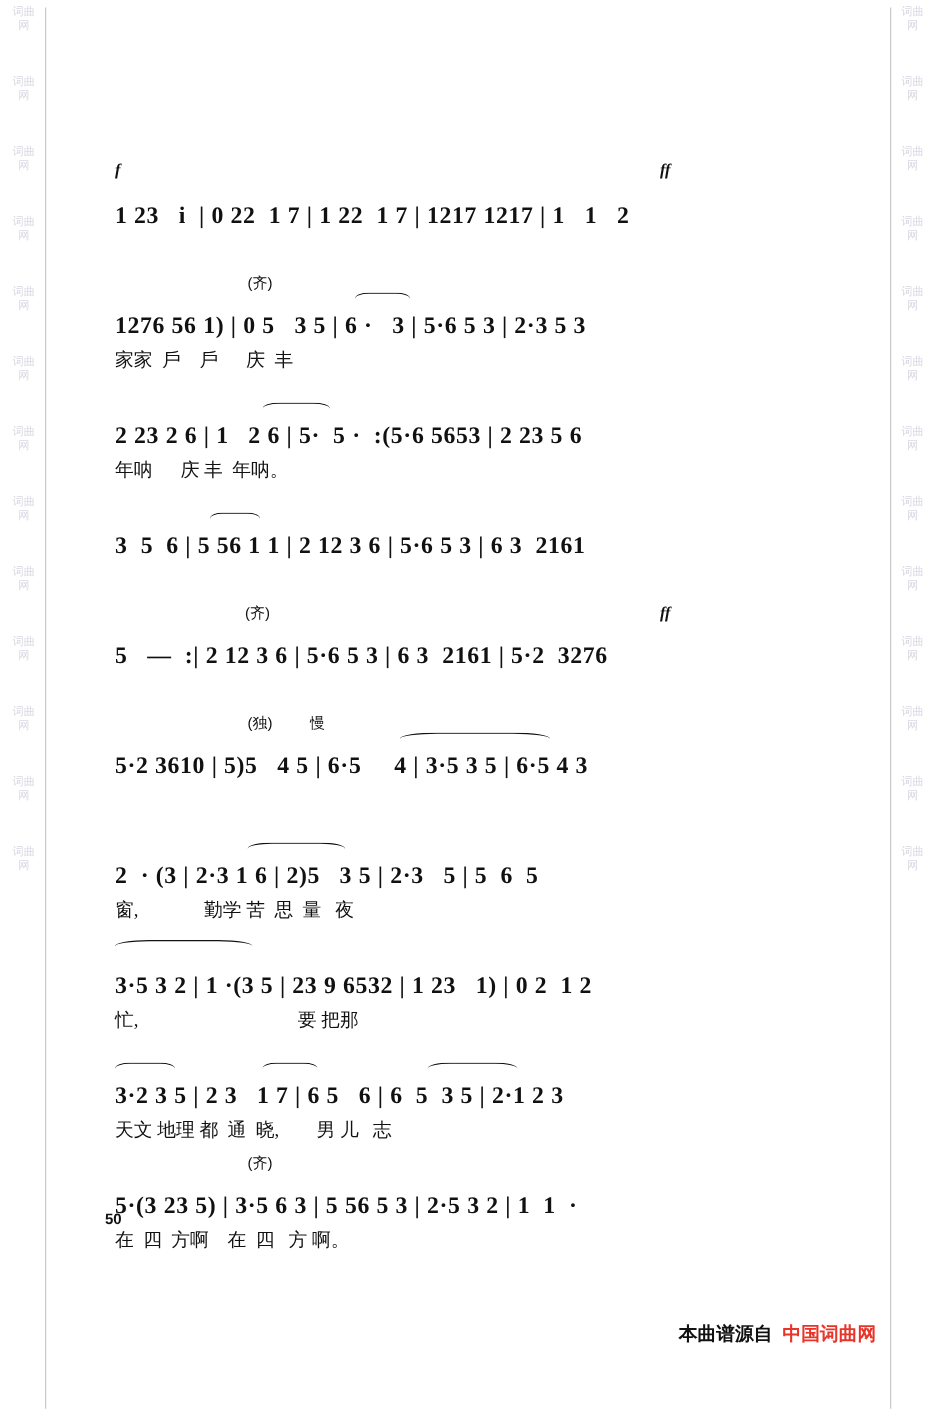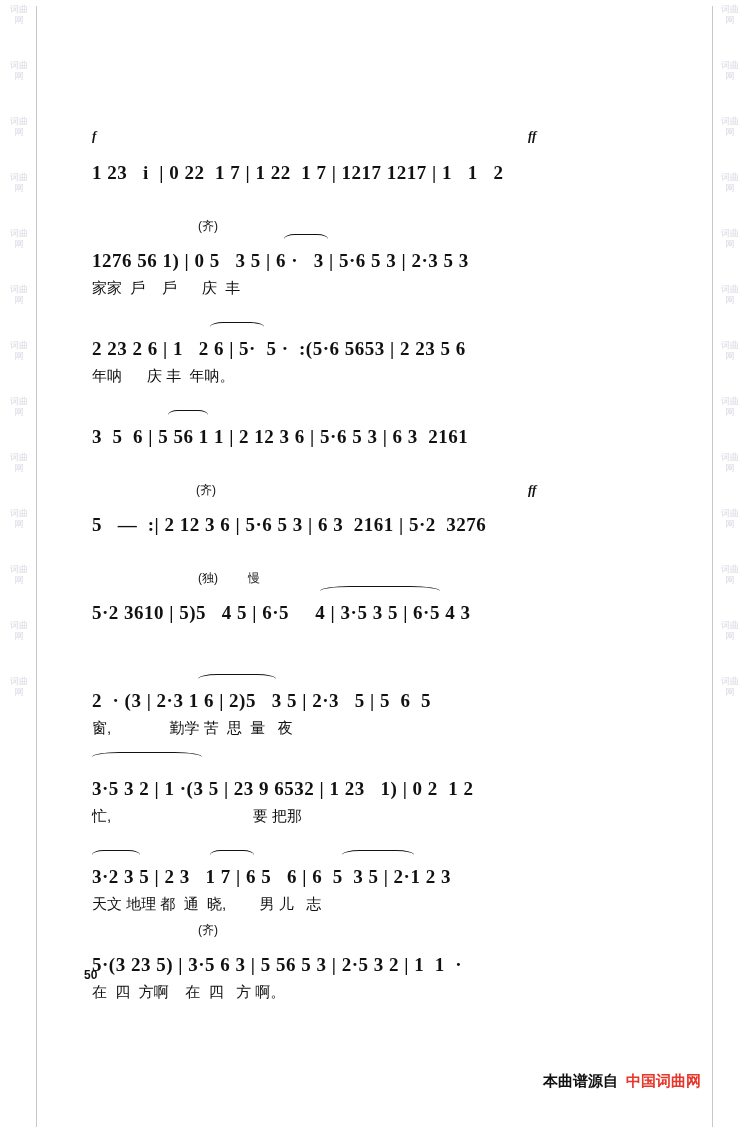--- a/index.html
+++ b/index.html
@@ -41,21 +41,21 @@
   .notes{
     display:flex;align-items:flex-end;
     height:34px;
     font-family:"Liberation Serif",serif;
     font-size:19px;font-weight:bold;color:#111;
     letter-spacing:0.5px;
     white-space:pre;
   }
   .lyr{
     display:flex;
-    font-family:Liberation Sans, sans-serif;
+    font-family:Liberation Serif, serif;
     font-size:15px;color:#111;
     margin-top:7px;
     white-space:pre;
     text-align:right;
   }
   .mark{
     font-family:"Liberation Serif",serif;
     font-size:13px;font-style:italic;font-weight:bold;color:#111;
     position:absolute;
   }
@@ -66,21 +66,21 @@
   .tie{
     position:absolute;border-top:1.4px solid #111;border-radius:50%/100%;
     height:9px;border-left:none;border-right:none;border-bottom:none;
   }
   .pagenum{
     position:absolute;left:84px;top:968px;
     font-family:"Liberation Sans",sans-serif;
     font-size:12px;font-weight:bold;color:#111;
   }
   .footer{
-    position:absolute;right:48px;bottom:42px;
+    position:absolute;right:48px;bottom:56px;
     display:flex;align-items:center;gap:8px;
     font-family:"Liberation Sans",sans-serif;
     font-size:15px;font-weight:bold;
   }
   .footer .f1{color:#111;}
   .footer .f2{color:#e8352a;}
 </style>
 </head>
 <body>
 

